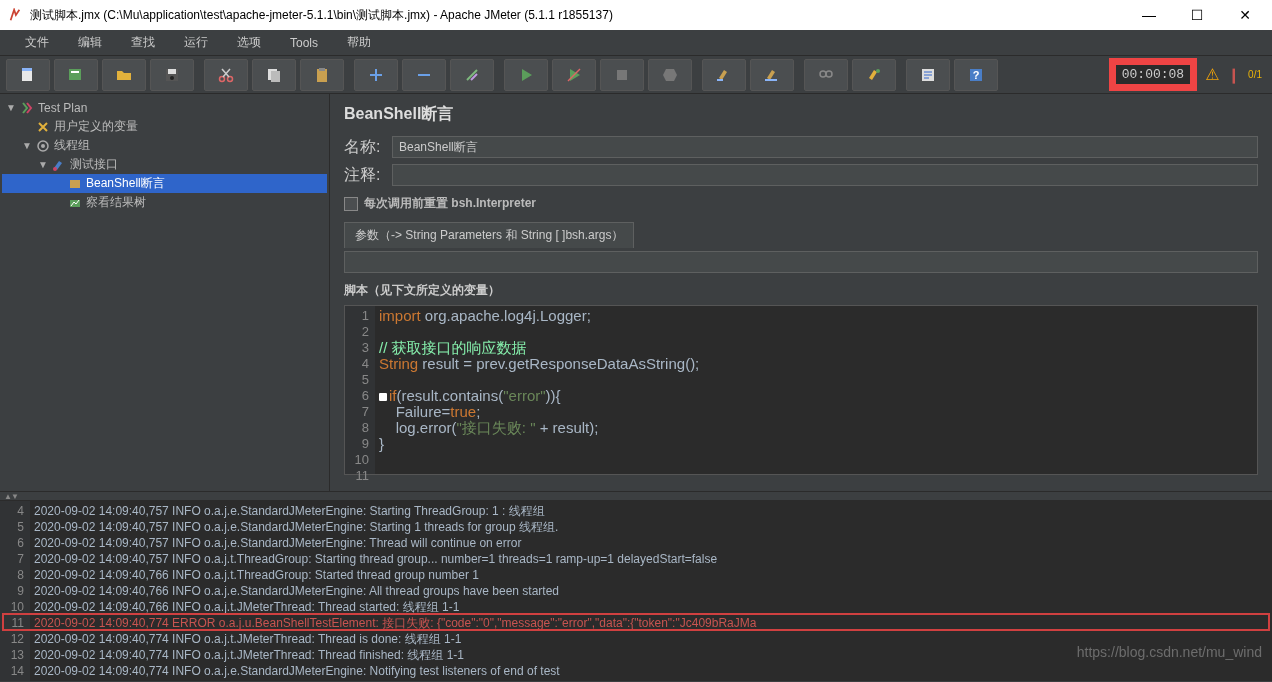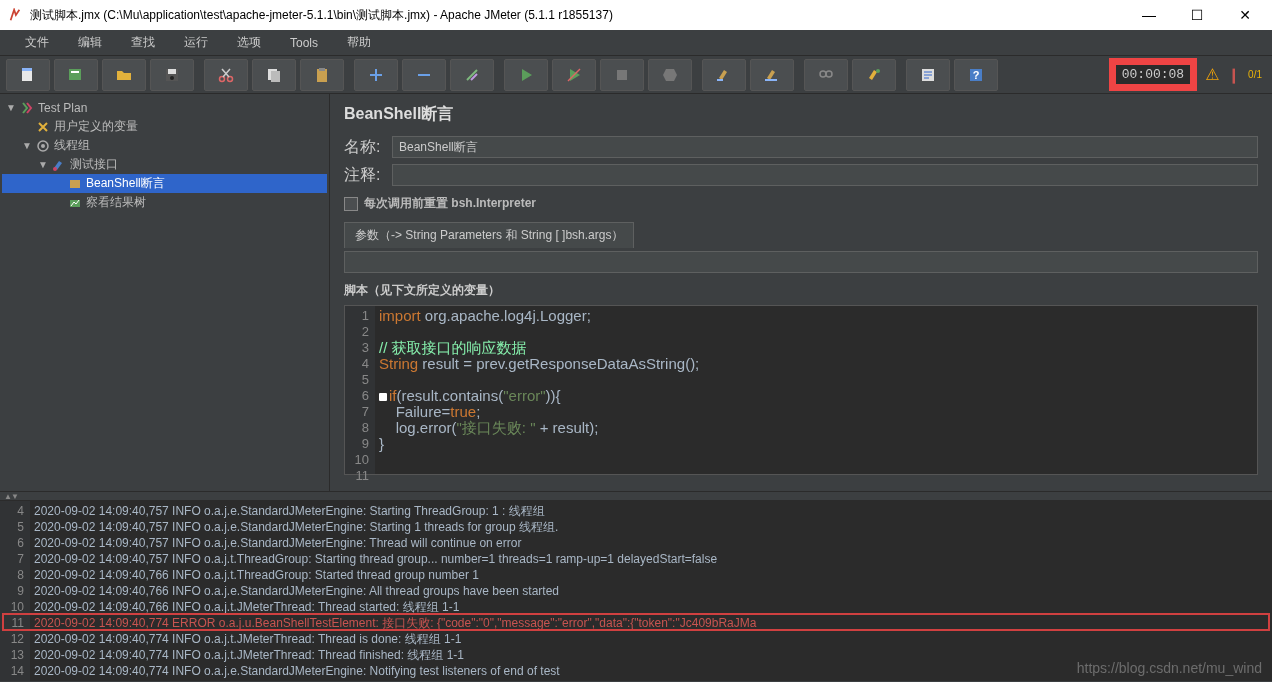--- a/index.html
+++ b/index.html
@@ -49,21 +49,21 @@
 .code .val { color:#cc7832; }
 .code .bp { display:inline-block; width:8px; height:8px; background:#fff; border-radius:1px; vertical-align:middle; margin-right:2px; }
 .divider { height:10px; background:#3c3f41; border-top:1px solid #2b2b2b; border-bottom:1px solid #2b2b2b; display:flex; align-items:center; justify-content:flex-start; padding-left:4px; color:#888; font-size:8px; letter-spacing:-1px; }
 .log-pane { height:180px; display:flex; background:#2b2b2b; font-family:Consolas,monospace; font-size:12px; line-height:16px; overflow:hidden; }
 .log-gutter { width:30px; background:#313335; text-align:right; padding:2px 6px 2px 2px; color:#888; }
 .log-gutter div { height:16px; }
 .log-body { flex:1; padding:2px 4px; color:#a9b7c6; white-space:pre; position:relative; }
 .logl { height:16px; }
 .logl.err { color:#c75450; }
 .errbox { position:absolute; border:2px solid #d04040; pointer-events:none; left:-28px; right:2px; }
-.watermark { position:absolute; right:10px; bottom:6px; color:#888; font-size:14px; opacity:.7; font-family:Arial; }
+.watermark { position:absolute; right:10px; bottom:22px; color:#888; font-size:14px; opacity:.7; font-family:Arial; }
 </style>
 </head>
 <body>
 
 <div class="titlebar">
   <span class="jicon">
     <svg viewBox="0 0 16 16">
         <path d="M3 14 L7 2 L9 8 L13 2" stroke="#c43" stroke-width="2" fill="none"></path>
       </svg>
   </span>

